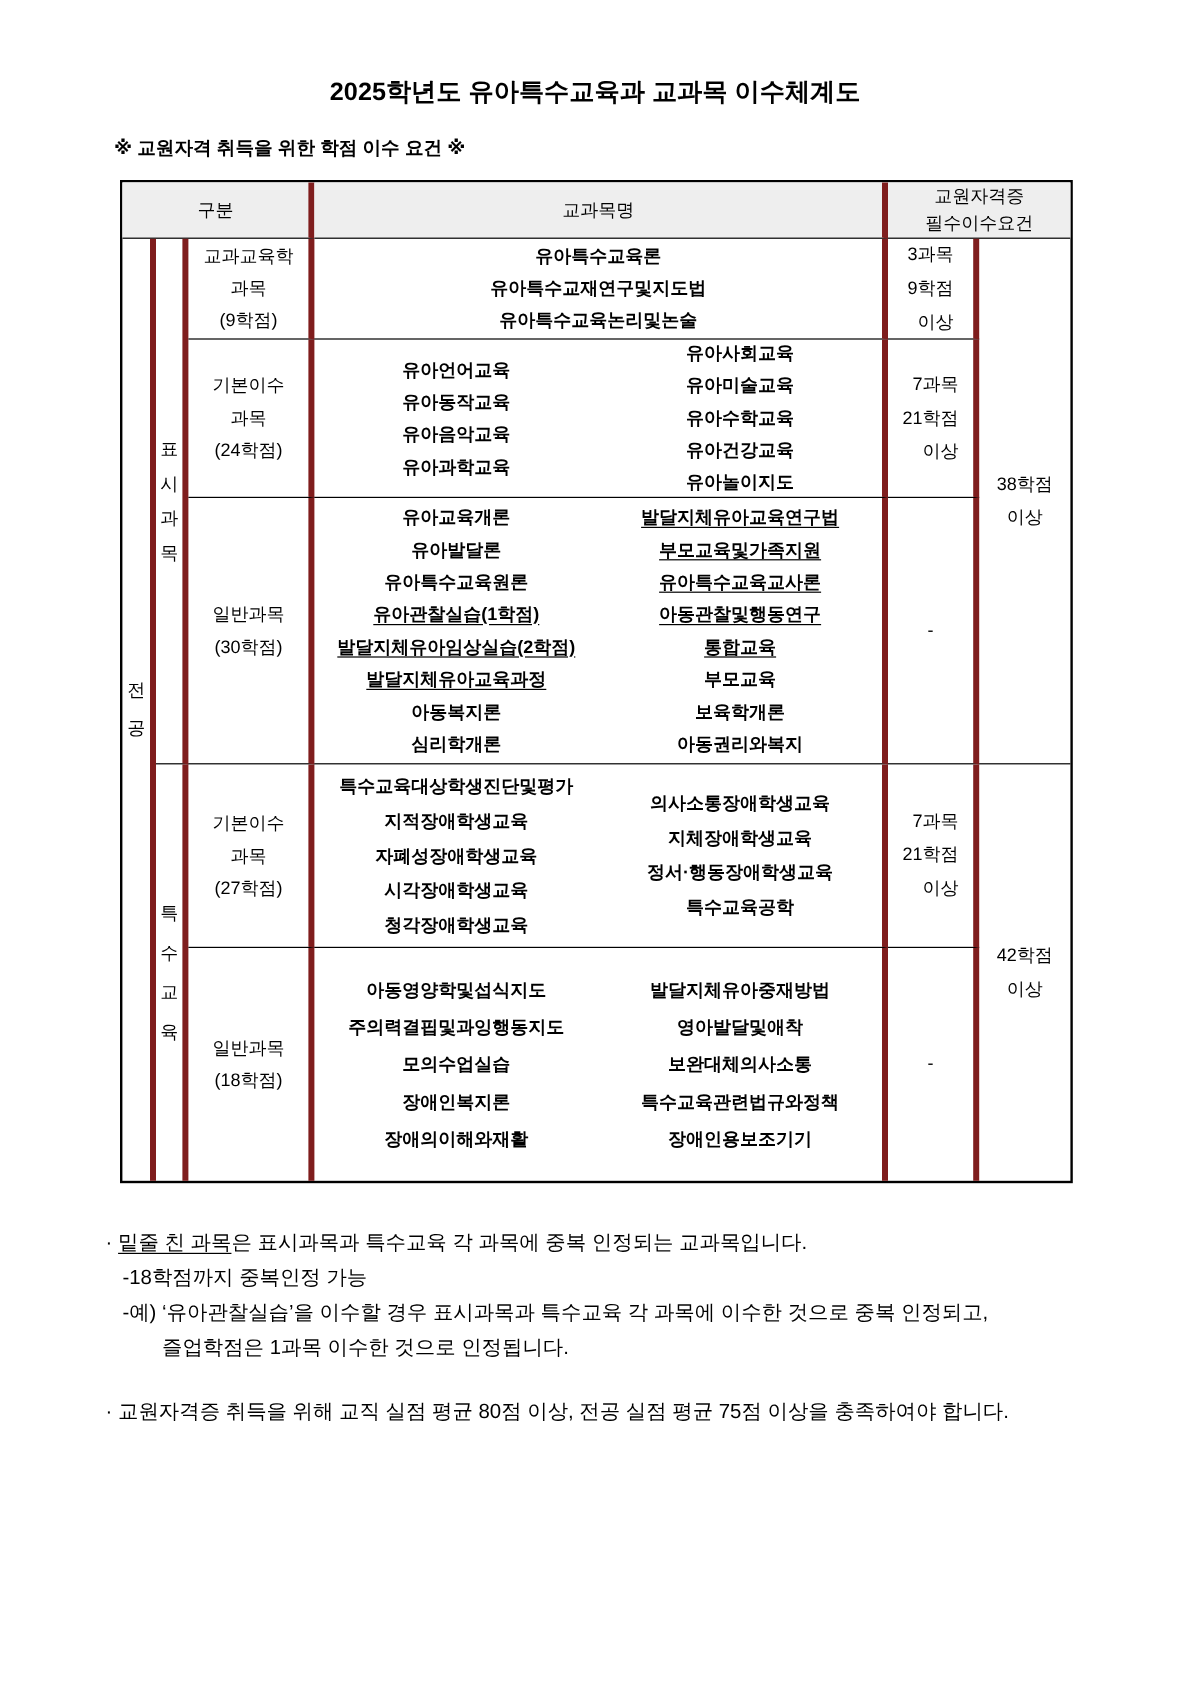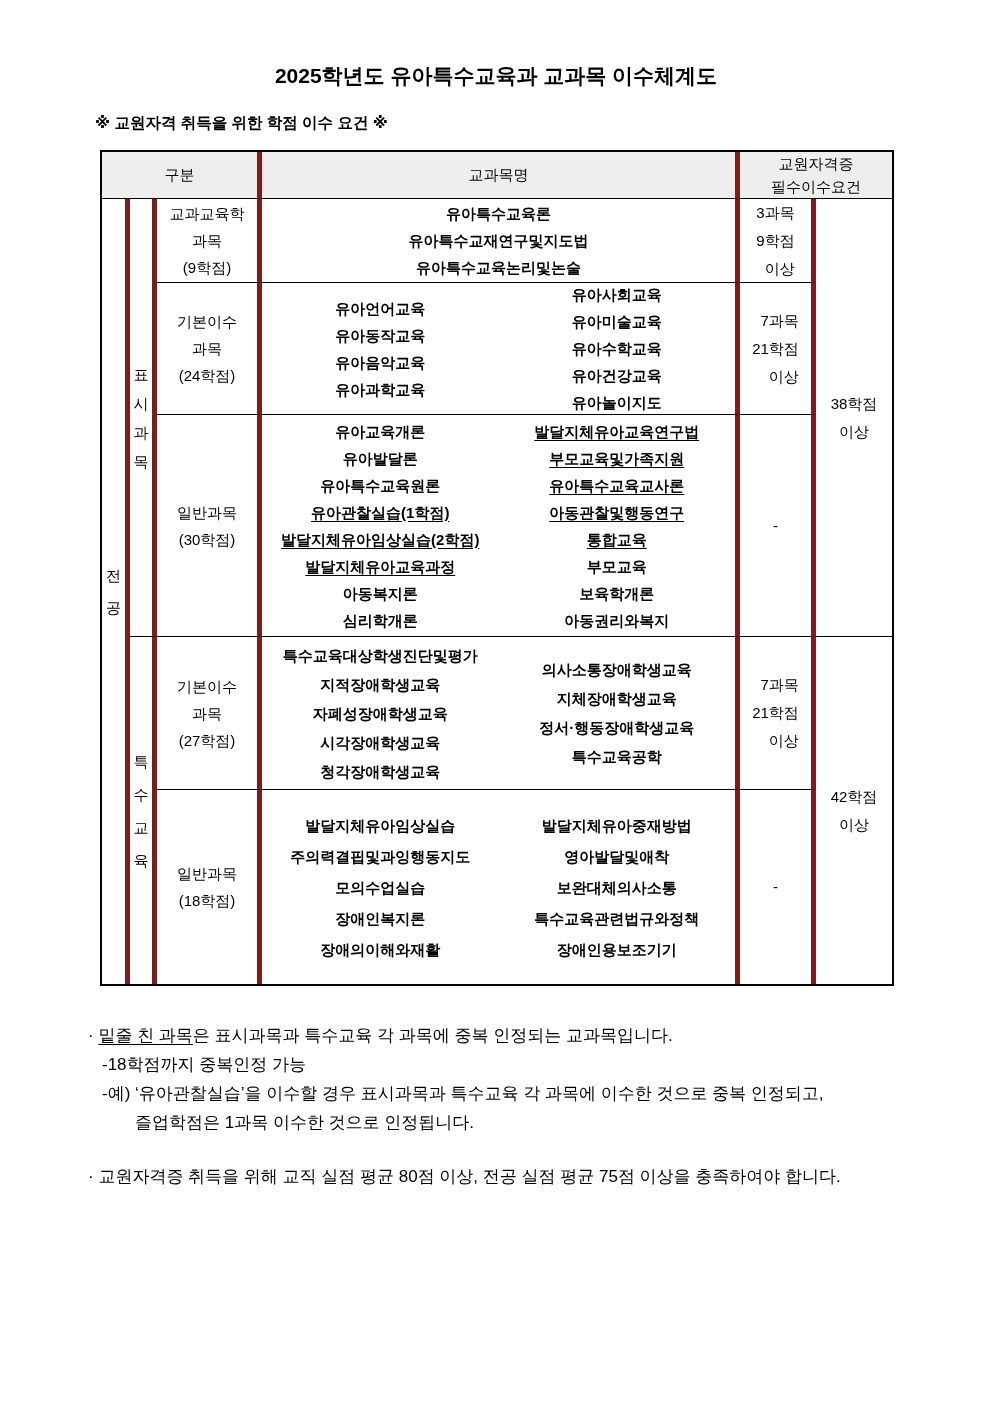--- a/index.html
+++ b/index.html
@@ -189,21 +189,21 @@
           <div class="line">지체장애학생교육</div>
           <div class="line">정서·행동장애학생교육</div>
           <div class="line">특수교육공학</div>
         </div>
       </div>
     </div>
 
     <div class="cell d5 no-b">
       <div class="two lh31">
         <div class="half">
-          <div class="line">발달지체유아임상실습</div>
+          <div class="line">아동영양학및섭식지도</div>
           <div class="line">주의력결핍및과잉행동지도</div>
           <div class="line">모의수업실습</div>
           <div class="line">장애인복지론</div>
           <div class="line">장애의이해와재활</div>
         </div>
         <div class="half">
           <div class="line">발달지체유아중재방법</div>
           <div class="line">영아발달및애착</div>
           <div class="line">보완대체의사소통</div>
           <div class="line">특수교육관련법규와정책</div>

